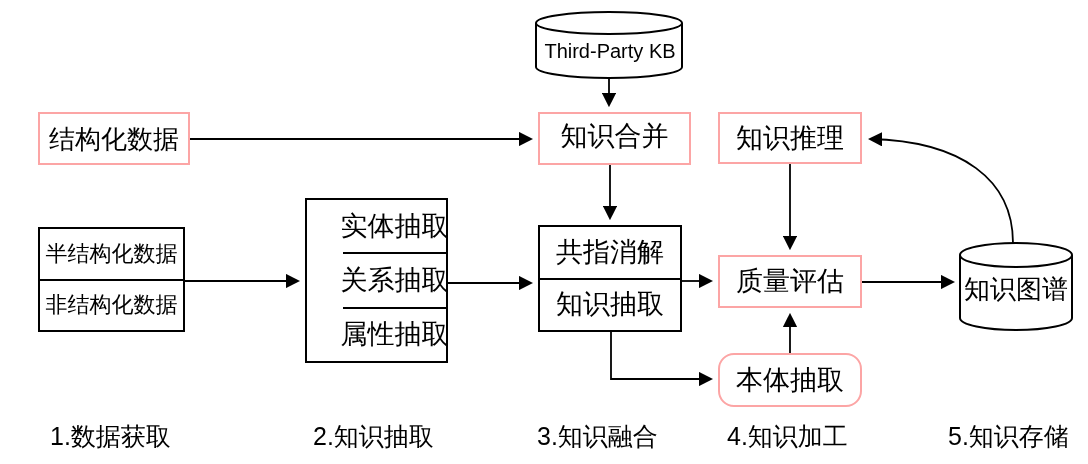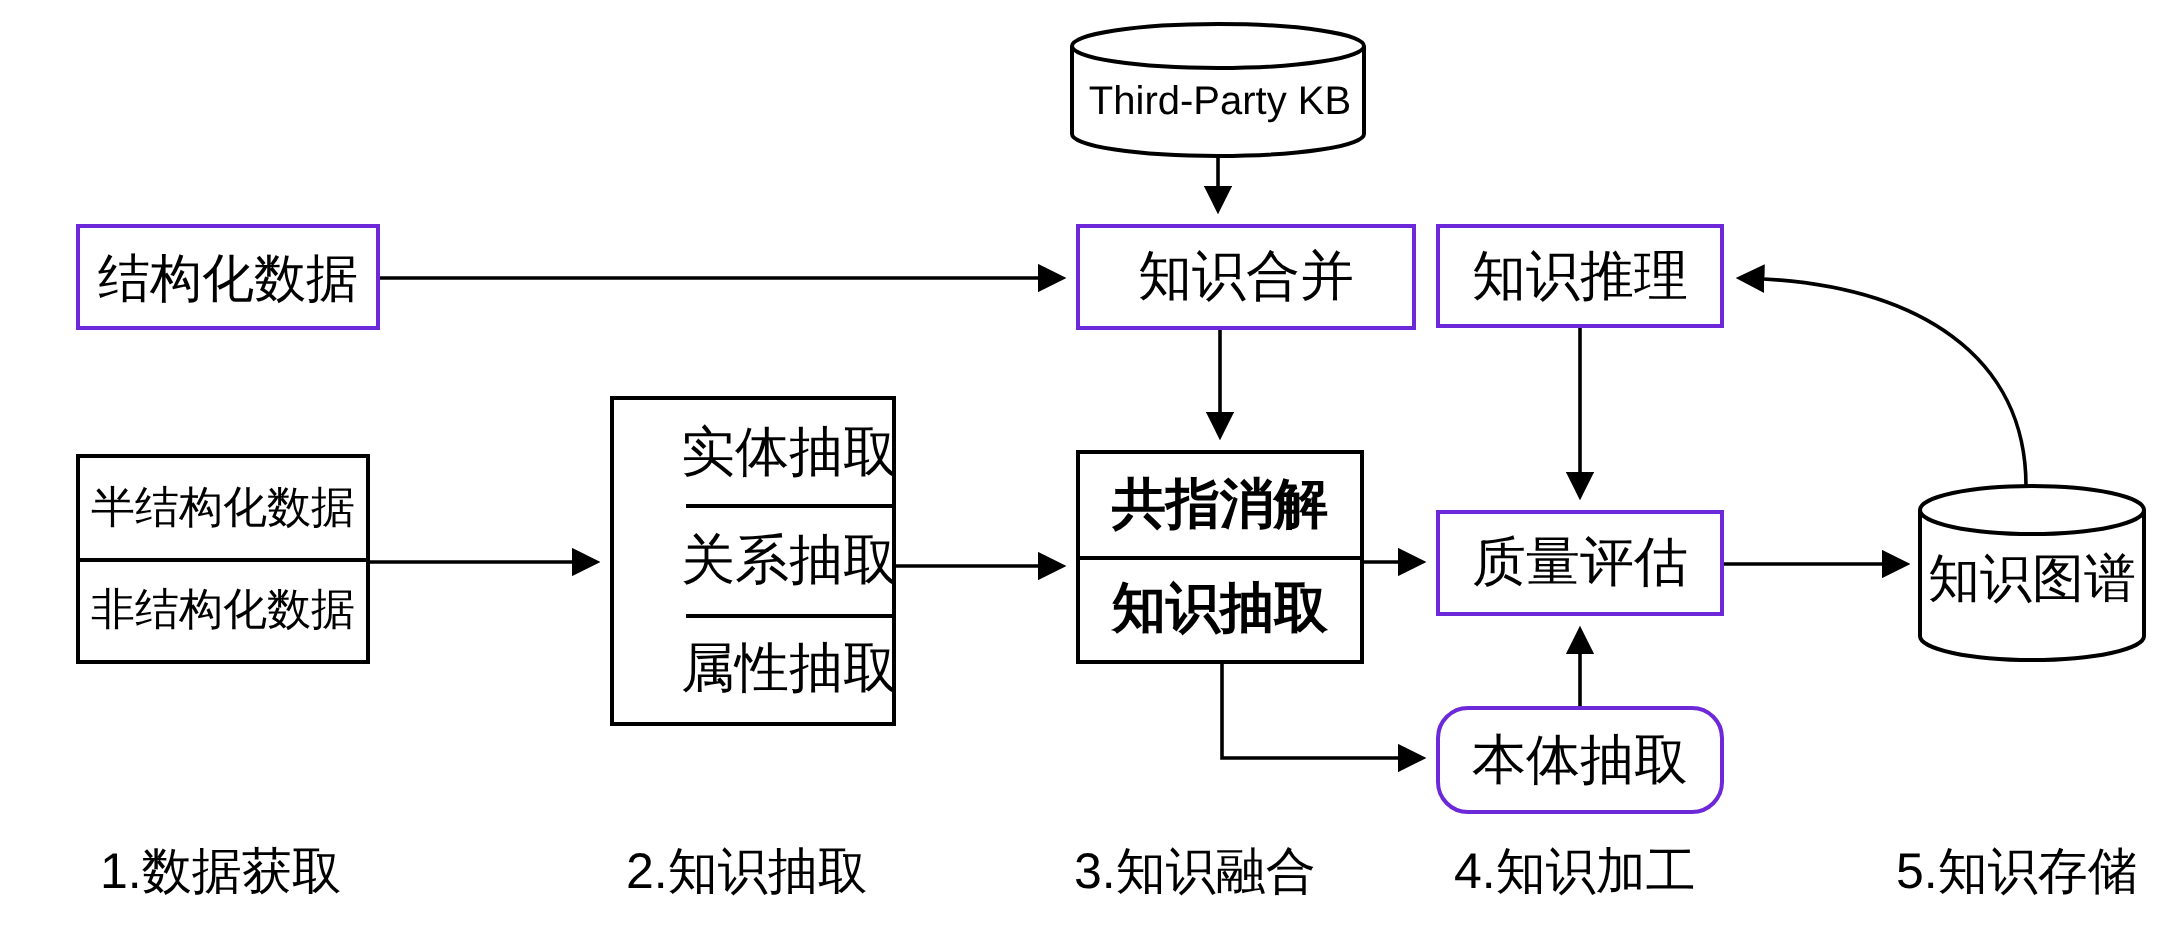--- a/index.html
+++ b/index.html
@@ -15,21 +15,21 @@
     overflow: hidden;
     color: #000000;
   }
   #wires {
     position: absolute;
     left: 0; top: 0;
     width: 1088px; height: 464px;
   }
   .box {
     position: absolute;
-    border: 2px solid #6d28d9;
+    border: 2px solid #fca5a5;
     background: #ffffff;
     display: flex;
     align-items: center;
     justify-content: center;
     box-sizing: border-box;
     font-size: 27px;
     line-height: 1;
     white-space: nowrap;
     text-align: center;
   }
@@ -109,23 +109,23 @@
     <div class="cell">半结构化数据</div>
     <div class="cell">非结构化数据</div>
   </div>
 
   <div class="stack" style="left:305px; top:198px; width:143px; height:165px; font-size:27px;padding-left:36px;">
     <div class="cell">实体抽取</div>
     <div class="cell">关系抽取</div>
     <div class="cell">属性抽取</div>
   </div>
 
-  <div class="box" style="left:538px; top:112px; width:170px; height:53px;">知识合并</div>
+  <div class="box" style="left:538px; top:112px; width:153px; height:53px;font-family:Liberation Mono, monospace;">知识合并</div>
 
-  <div class="stack" style="left:538px; top:225px; width:144px; height:107px; font-size:27px;font-weight:bold;">
+  <div class="stack" style="left:538px; top:225px; width:144px; height:107px; font-size:27px;">
     <div class="cell">共指消解</div>
     <div class="cell">知识抽取</div>
   </div>
 
   <div class="box" style="left:718px; top:112px; width:144px; height:52px;">知识推理</div>
 
   <div class="box" style="left:718px; top:255px; width:144px; height:53px;">质量评估</div>
 
   <div class="box" style="left:718px; top:353px; width:144px; height:54px;border-radius:16px;">本体抽取</div>
 

